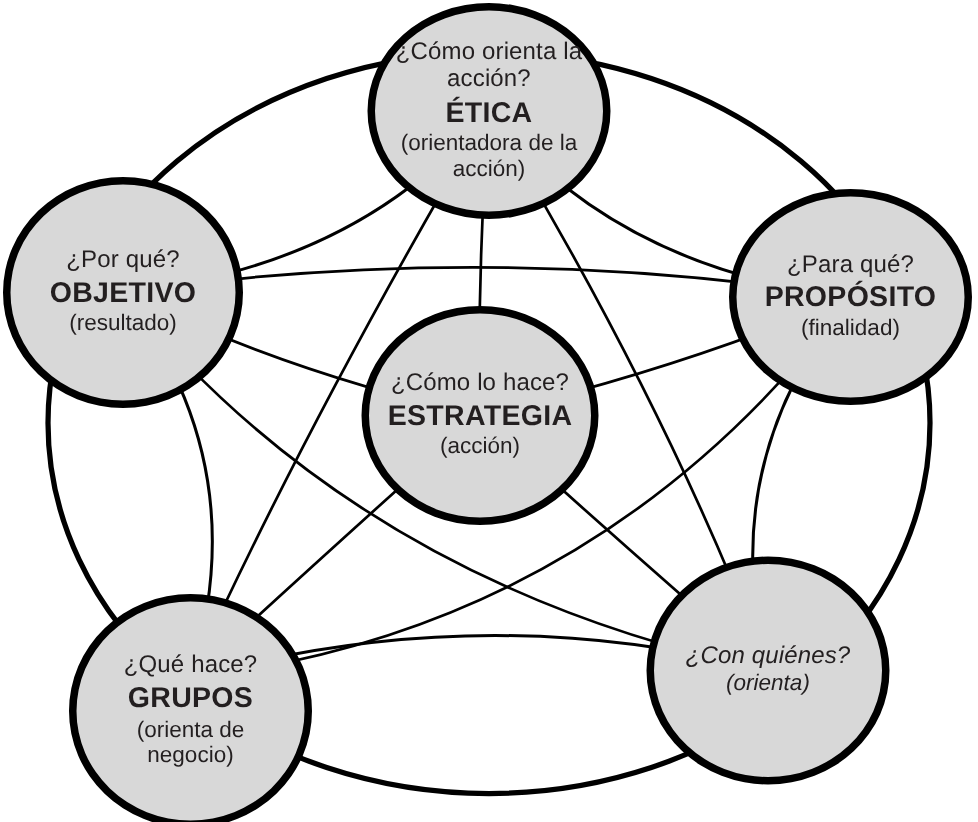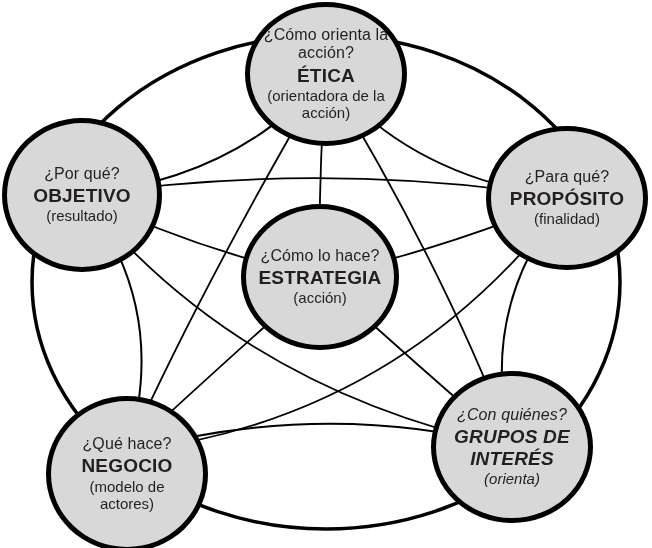--- a/index.html
+++ b/index.html
@@ -112,23 +112,22 @@
   </div>
 
   <div class="node" id="node-estrategia">
     <div class="q">¿Cómo lo hace?</div>
     <div class="t">ESTRATEGIA</div>
     <div class="s">(acción)</div>
   </div>
 
   <div class="node" id="node-negocio">
     <div class="q">¿Qué hace?</div>
-    <div class="t">NEGOCIO</div>
-    <div class="s">(modelo de actores)</div>
+    <div class="t">GRUPOS</div>
+    <div class="s">(orienta de negocio)</div>
   </div>
 
   <div class="node" id="node-grupos">
     <div class="q">¿Con quiénes?</div>
-    <div class="t">GRUPOS DE INTERÉS</div>
     <div class="s">(orienta)</div>
   </div>
 
 </div>
 
 </body></html>

